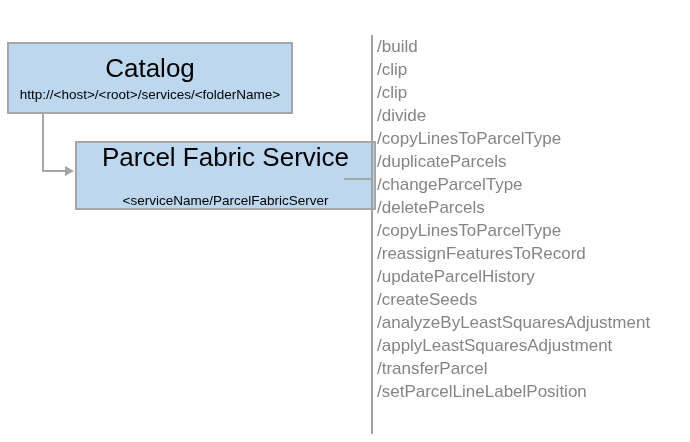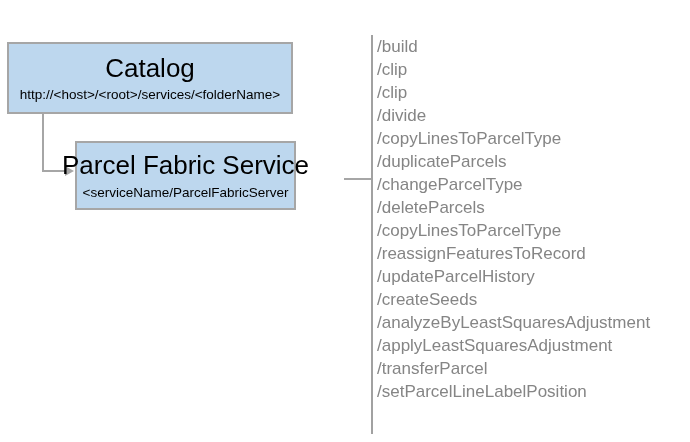--- a/index.html
+++ b/index.html
@@ -37,21 +37,21 @@
     white-space: nowrap;
   }
   .node-subtitle {
     font-size: 13.5px;
     color: var(--title-text);
     margin-top: 4px;
     white-space: nowrap;
   }
 
   #catalog-box { left: 7px; top: 42px; width: 286px; height: 72px; }
-  #service-box { left: 75px; top: 141px; width: 221px; height: 69px; }
+  #service-box { left: 75px; top: 141px; width: 301px; height: 69px; justify-content: space-between; }
 
   .line { position: absolute; background: var(--connector); }
   #conn-down  { left: 42px;  top: 114px; width: 2px;  height: 58px; }
   #conn-elbow { left: 42px;  top: 170px; width: 24px; height: 2px; }
   #arrow-head {
     position: absolute; left: 65px; top: 166px;
     width: 0; height: 0;
     border-top: 5px solid transparent;
     border-bottom: 5px solid transparent;
     border-left: 9px solid var(--connector);

